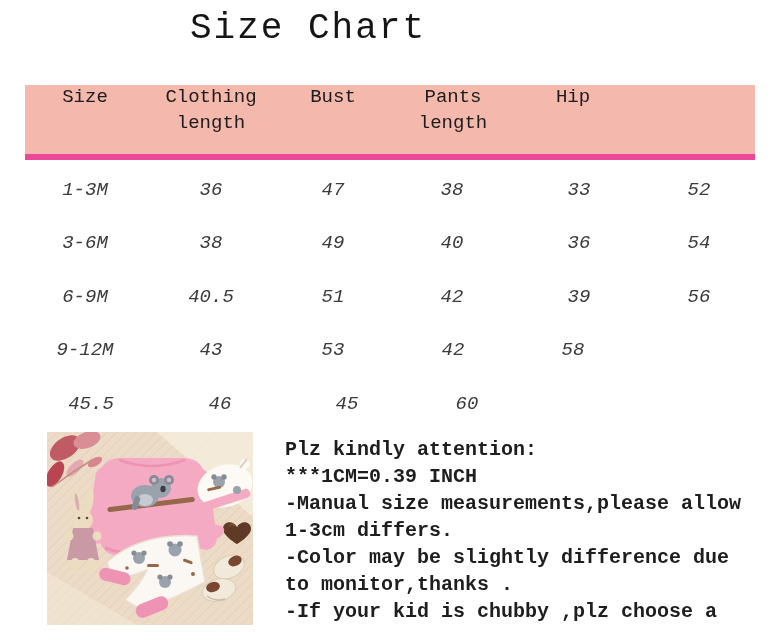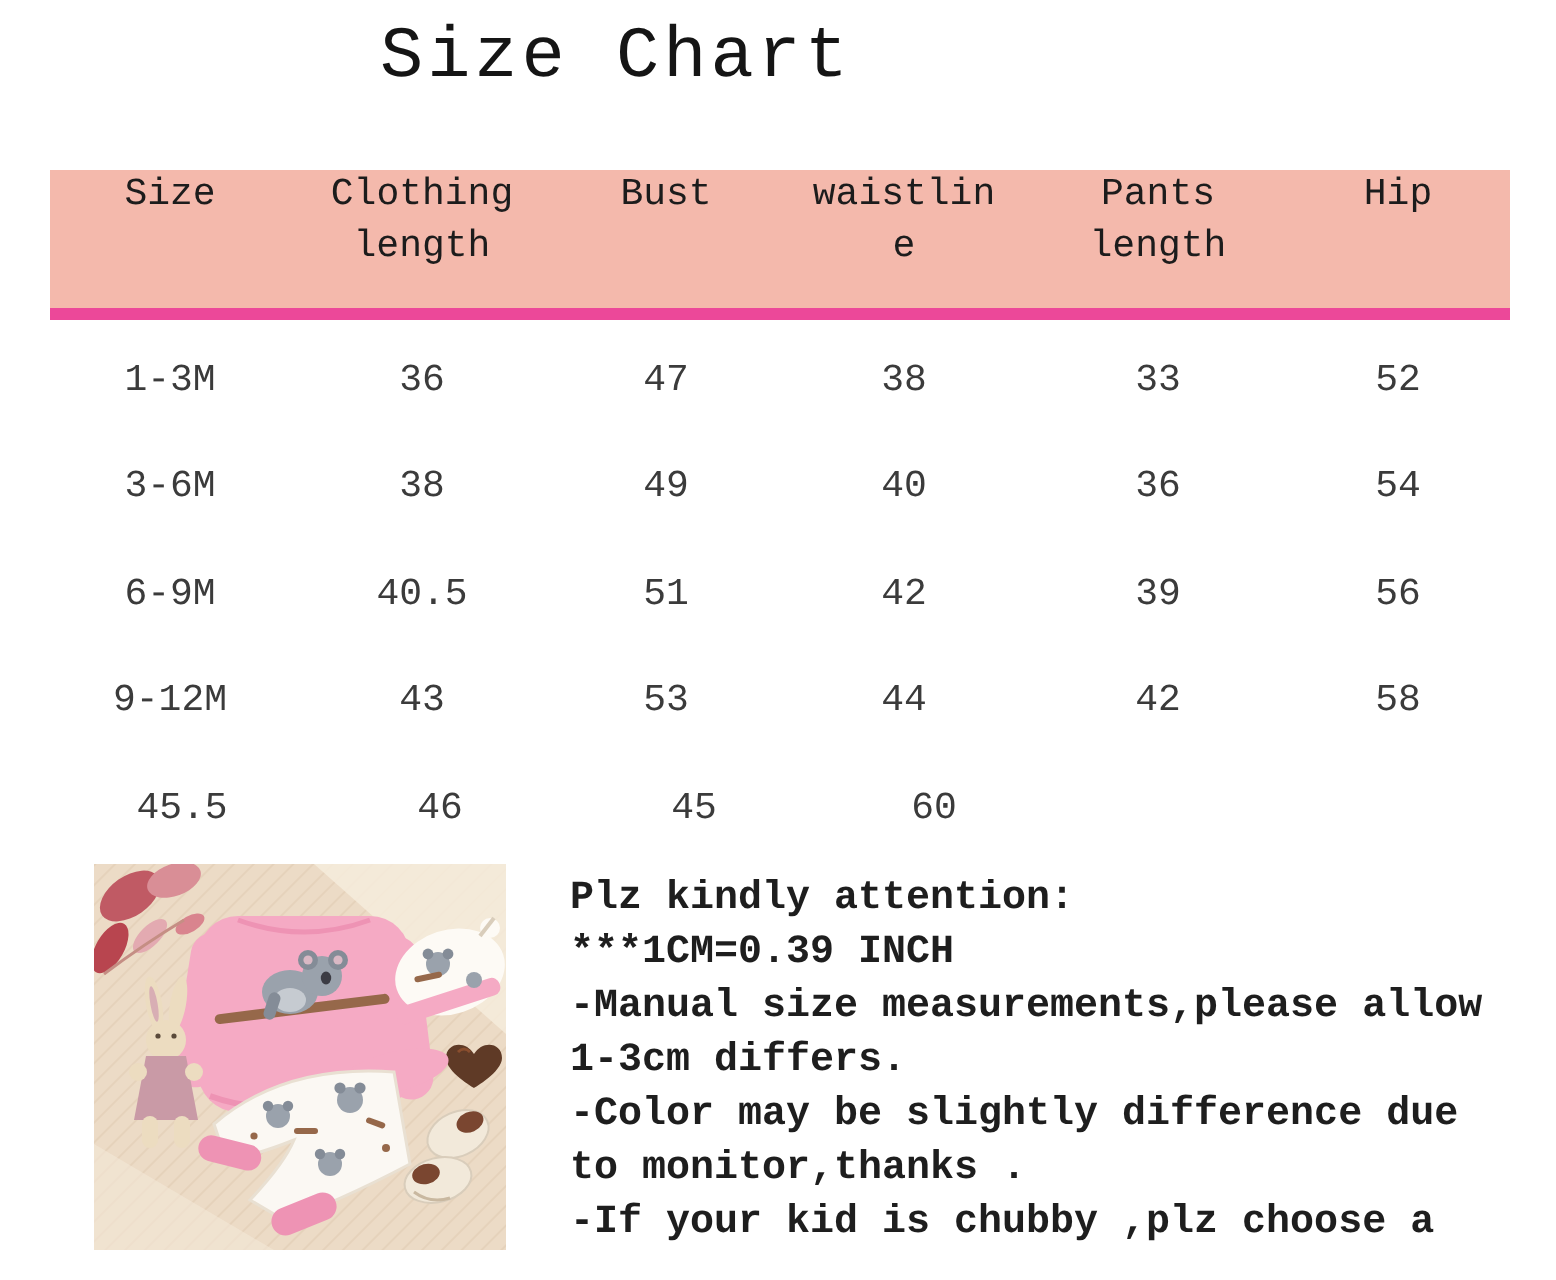--- a/index.html
+++ b/index.html
@@ -35,21 +35,21 @@
   .c0 { width:120px; }
   .c1 { width:132px; }
   .c2 { width:112px; }
   .c3 { width:126px; }
   .c4 { width:128px; }
   .c5 { width:112px; }
   .th-waist-inner {
     display:inline-block; width:100px;
     word-break:break-all; vertical-align:middle;
   }
-  .tbody { padding-top:4px; }
+  .tbody { padding-top:4px;font-style:italic; }
   .trow {
     display:flex; align-items:center; height:53.5px;
   }
   .product-photo {
     position:absolute; left:47px; top:432px;
     width:206px; height:193px; overflow:hidden;
   }
   .notes {
     position:absolute; left:285px; top:436px; width:470px;
     text-align:left; font-size:20px; line-height:27px;
@@ -62,21 +62,20 @@
 <body>
 
 <div class="page-title">Size Chart</div>
 <div class="unit-label">uint:cm</div>
 
 <div class="size-table">
   <div class="thead">
     <div class="th c0">Size</div>
     <div class="th c1">Clothing length</div>
     <div class="th c2">Bust</div>
-    <div class="th c3"><span class="th-waist-inner">waistline</span></div>
     <div class="th c4">Pants length</div>
     <div class="th c5">Hip</div>
   </div>
   <div class="tbody">
     <div class="trow">
       <div class="td c0">1-3M</div>
       <div class="td c1">36</div>
       <div class="td c2">47</div>
       <div class="td c3">38</div>
       <div class="td c4">33</div>
@@ -95,21 +94,20 @@
       <div class="td c1">40.5</div>
       <div class="td c2">51</div>
       <div class="td c3">42</div>
       <div class="td c4">39</div>
       <div class="td c5">56</div>
     </div>
     <div class="trow">
       <div class="td c0">9-12M</div>
       <div class="td c1">43</div>
       <div class="td c2">53</div>
-      <div class="td c3">44</div>
       <div class="td c4">42</div>
       <div class="td c5">58</div>
     </div>
     <div class="trow">
       <div class="td c1">45.5</div>
       <div class="td c3">46</div>
       <div class="td c4">45</div>
       <div class="td c5">60</div>
     </div>
   </div>

